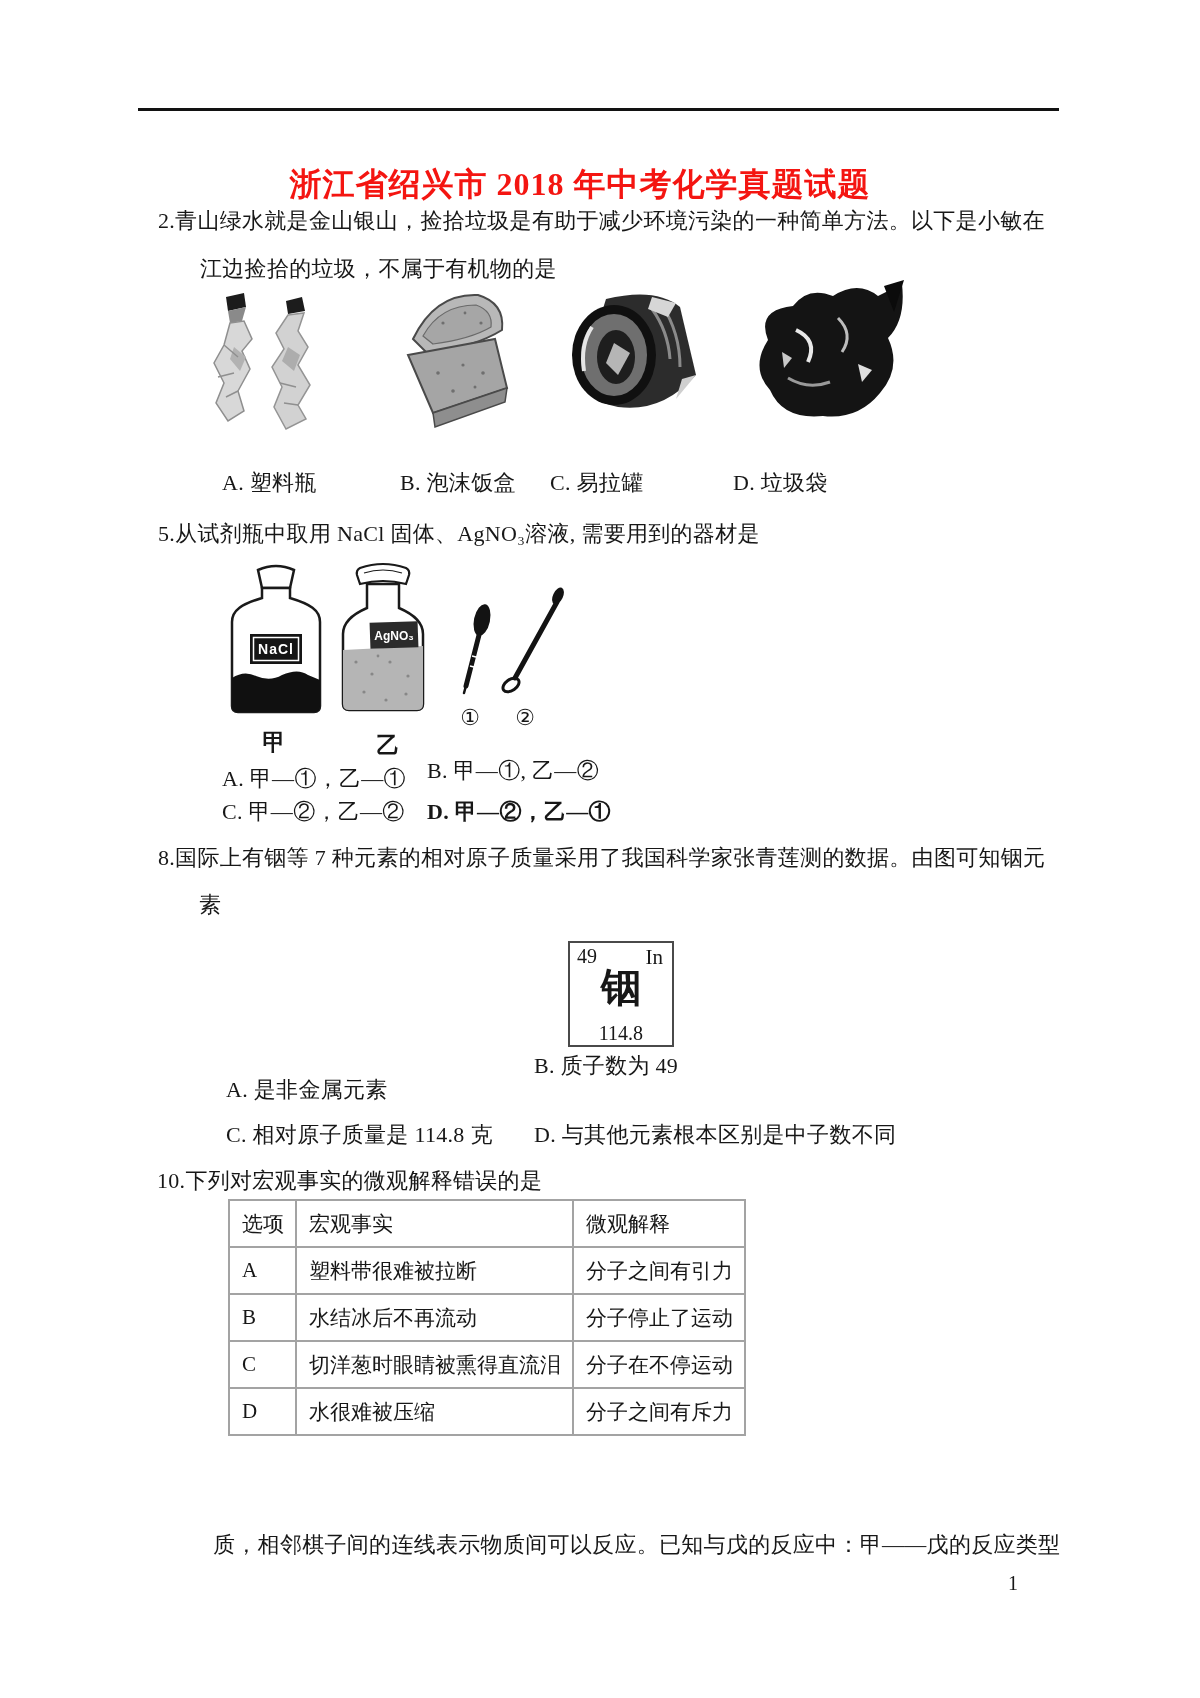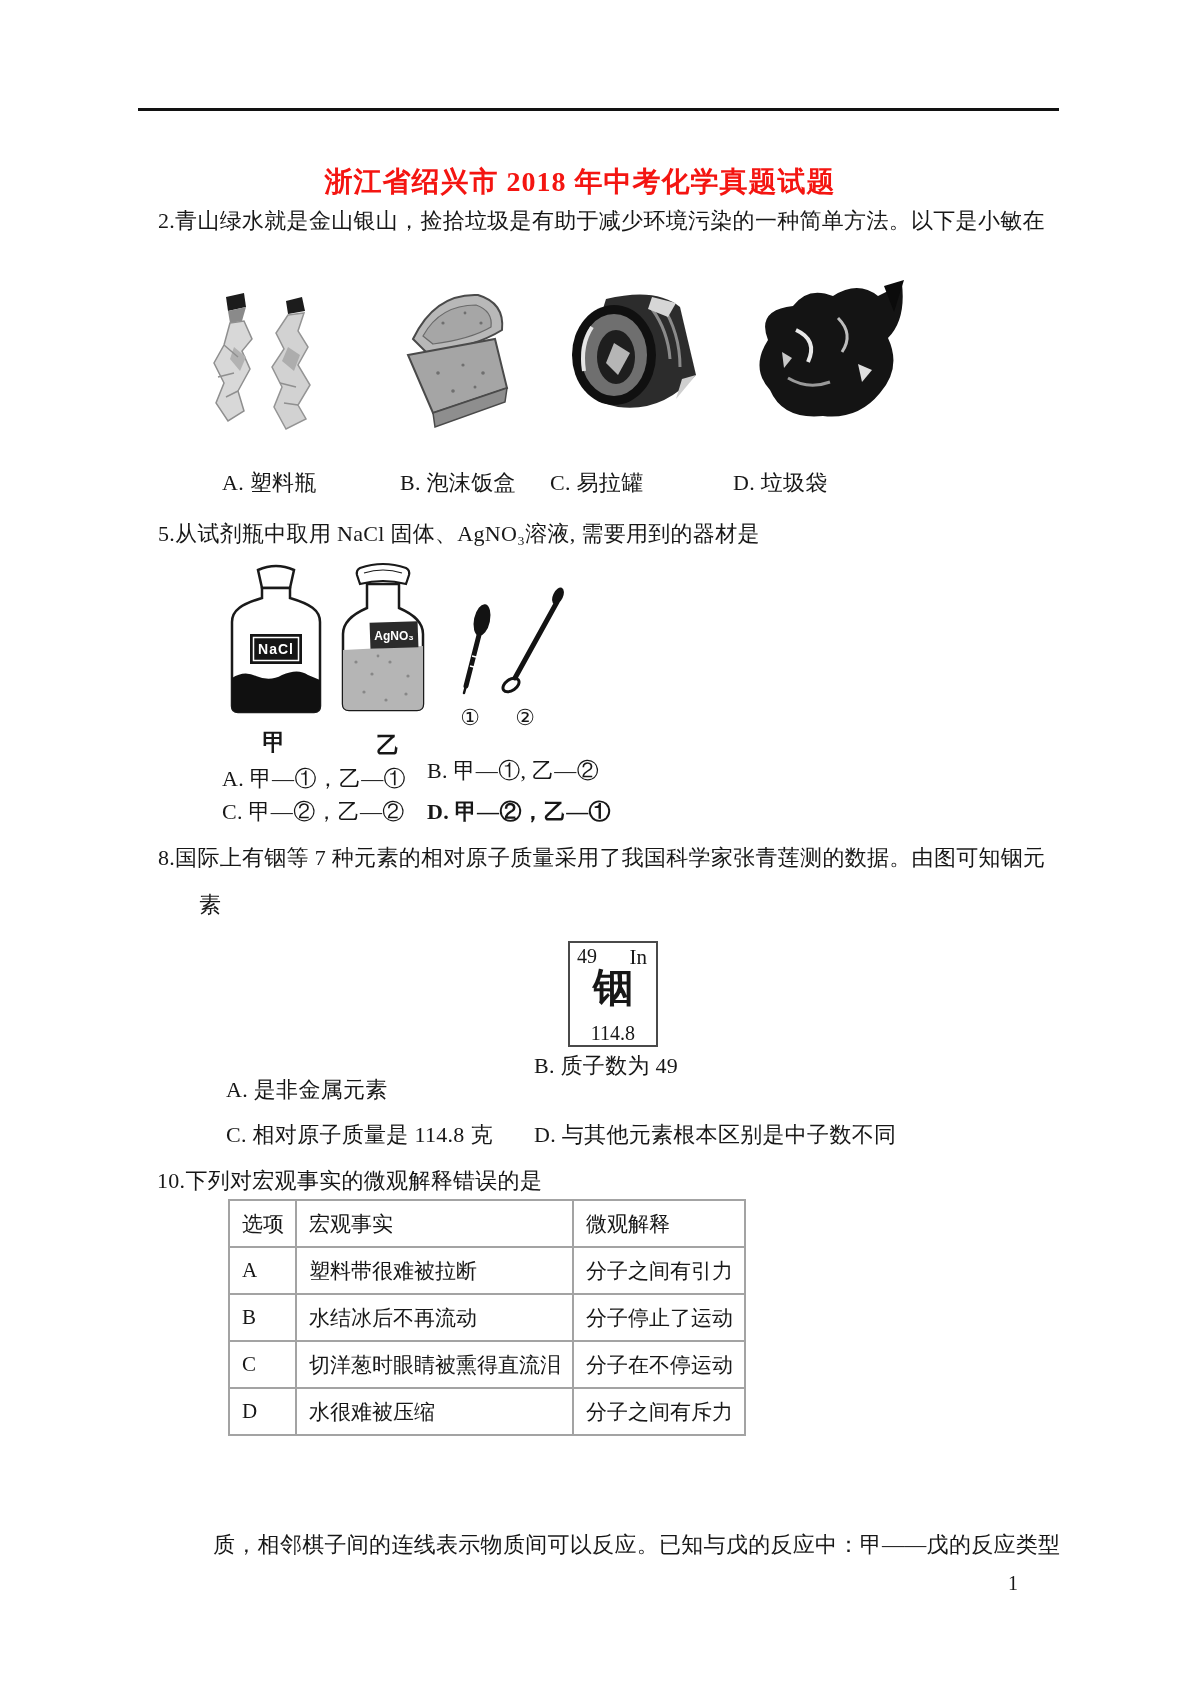--- a/index.html
+++ b/index.html
@@ -4,31 +4,31 @@
 <style>
   html,body { margin:0; padding:0; background:#e9e9e9; }
   .page {
     position:relative; width:1200px; height:1698px; margin:0 auto;
     background:#ffffff; overflow:hidden;
     font-family:"Liberation Serif","DejaVu Serif",serif; color:#171717;
   }
   .rule { position:absolute; left:138px; top:108px; width:921px; height:3px; background:#121212; }
   .title {
     position:absolute; top:146px; left:0; width:1160px; text-align:center;
-    font-size:28px; line-height:34px; font-weight:bold; color:#f41511; letter-spacing:1px;
+    font-size:32px; line-height:34px; font-weight:bold; color:#f41511; letter-spacing:1px;
     white-space:nowrap;
   }
   .line { position:absolute; font-size:22px; line-height:28px; white-space:nowrap; letter-spacing:.3px; }
   .photo { position:absolute; }
   .photo svg { display:block; width:100%; height:100%; }
   .figure5 { position:absolute; left:220px; top:558px; width:345px; height:200px; }
   .figure5 svg { display:block; width:100%; height:100%; }
   .cjk-cap { font-family:"Liberation Serif","DejaVu Serif",serif; font-weight:bold; }
   .element-box {
-    position:absolute; left:568px; top:941px; width:90px; height:106px;
+    position:absolute; left:568px; top:941px; width:106px; height:106px;
     border:2px solid #4a4a4a; box-sizing:border-box; background:#fff;
   }
   .eb-num  { position:absolute; left:7px;  top:2px; font-size:20px; }
   .eb-sym  { position:absolute; right:9px; top:2px; font-size:21px; }
   .eb-name { position:absolute; left:0; right:0; top:20px; text-align:center; font-size:40px; font-weight:600; line-height:50px; }
   .eb-mass { position:absolute; left:0; right:0; bottom:0px; text-align:center; font-size:20px; }
   .q10-table { position:absolute; left:228px; top:1199px; border-collapse:collapse; table-layout:fixed; font-size:21px; color:#171717; }
   .q10-table th, .q10-table td {
     border:2px solid #a3a3a3; font-weight:normal; text-align:left;
     padding:0 0 0 12px; height:47px; box-sizing:border-box; white-space:nowrap; overflow:hidden;
@@ -38,20 +38,21 @@
 </head>
 <body>
 
 <div class="page">
 
   <div class="rule"></div>
 
   <h1 class="title">浙江省绍兴市 2018 年中考化学真题试题</h1>
 
   <div class="line" style="left:158px; top:207px;">2.青山绿水就是金山银山，捡拾垃圾是有助于减少环境污染的一种简单方法。以下是小敏在</div>
+  <div class="line" style="left:200px; top:255px;">江边捡拾的垃圾，不属于有机物的是</div>
 
   <div class="photo" style="left:198px; top:287px; width:148px; height:152px;">
     <svg viewBox="0 0 148 152" xmlns="http://www.w3.org/2000/svg">
       <polygon points="28,10 46,6 48,20 30,24" fill="#1c1c1c"></polygon>
       <polygon points="30,24 48,20 44,34 32,36" fill="#8a8a8a"></polygon>
       <path d="M32,36 L46,34 L54,52 L44,64 L52,82 L40,104 L46,124 L30,134 L18,116 L26,96 L16,76 L26,58 Z" fill="#d8d8d8" stroke="#8f8f8f" stroke-width="1.5"></path>
       <polygon points="36,60 48,70 42,84 32,72" fill="#b2b2b2"></polygon>
       <path d="M26,58 L40,70 M20,90 L36,86 M28,110 L40,104" stroke="#8f8f8f" fill="none" stroke-width="1.5"></path>
       <polygon points="88,14 104,10 107,24 90,27" fill="#1c1c1c"></polygon>
       <path d="M90,28 L106,26 L100,44 L110,60 L100,78 L112,98 L100,118 L108,132 L88,142 L76,120 L84,100 L74,80 L86,62 L78,46 Z" fill="#d2d2d2" stroke="#949494" stroke-width="1.5"></path>

